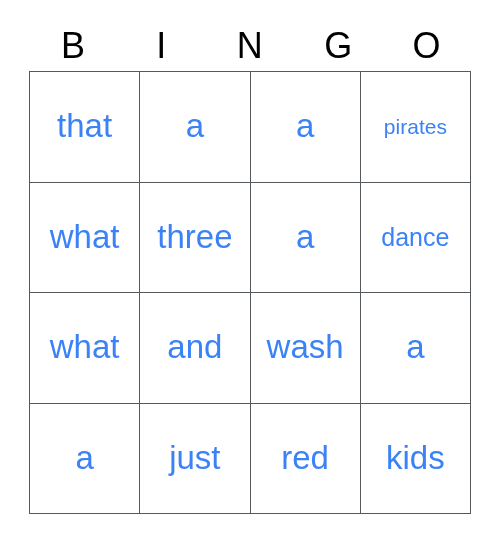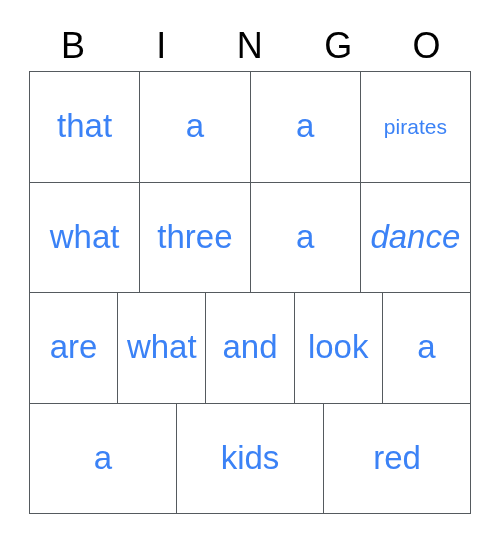--- a/index.html
+++ b/index.html
@@ -75,21 +75,21 @@
   .cell-text {
     display: block;
     text-align: center;
     font-size: 33px;
     line-height: 1.05;
     color: #3b82f6;
     white-space: nowrap;
     padding: 0 2px;
   }
   
-  .cell-text.size-sm { font-size: 33px; font-style: italic; }
+  .cell-text.size-sm { font-size: 25px; }
   .cell-text.size-xs { font-size: 21px; }
 </style>
 </head>
 <body>
 
 <div id="bingo-card">
 
   <div class="header-row">
     <div class="header-cell">B</div>
     <div class="header-cell">I</div>
@@ -126,42 +126,42 @@
           <span class="cell-text">a</span>
         </div>
       <div class="cell">
           <span class="cell-text size-sm">dance</span>
         </div>
     </div>
 
 
     <div class="grid-row">
       <div class="cell">
-          <span class="cell-text">are</span>
-        </div>
-      <div class="cell">
           <span class="cell-text">what</span>
         </div>
       <div class="cell">
           <span class="cell-text">and</span>
         </div>
       <div class="cell">
-          <span class="cell-text">look</span>
+          <span class="cell-text">wash</span>
         </div>
       <div class="cell">
           <span class="cell-text">a</span>
         </div>
     </div>
 
     <div class="grid-row">
       <div class="cell">
           <span class="cell-text">a</span>
         </div>
       <div class="cell">
-          <span class="cell-text">kids</span>
+          <span class="cell-text">just</span>
         </div>
       <div class="cell">
           <span class="cell-text">red</span>
+        </div>
+      <div class="cell">
+          <span class="cell-text">kids</span>
         </div>
     </div>
 
   </div>
 </div>
 
 </body></html>

